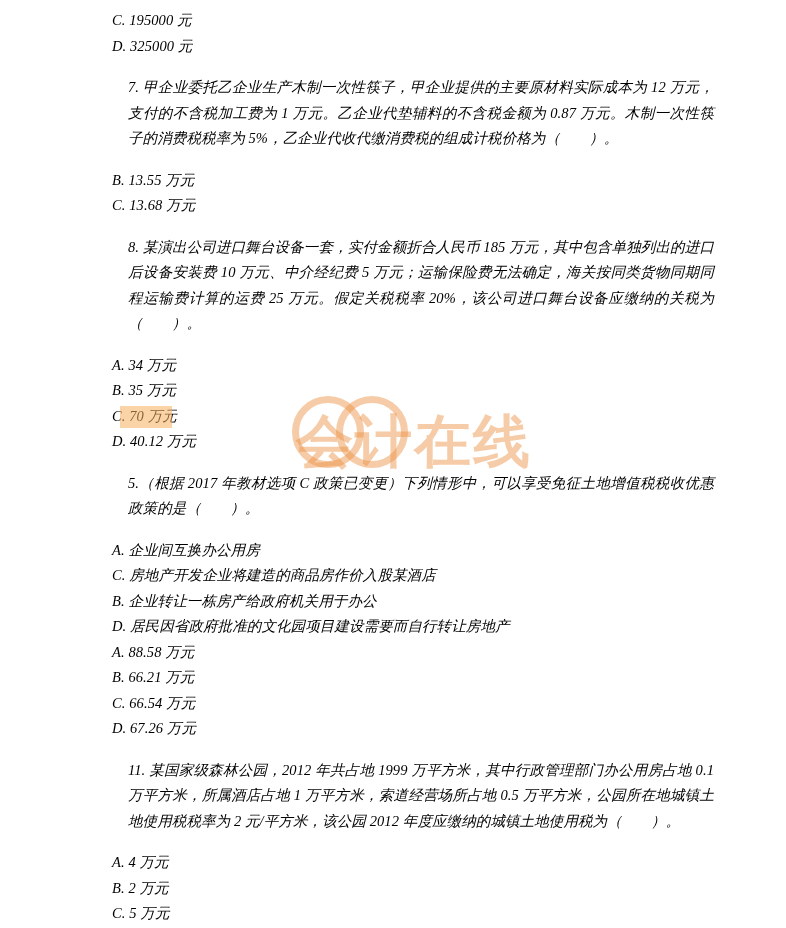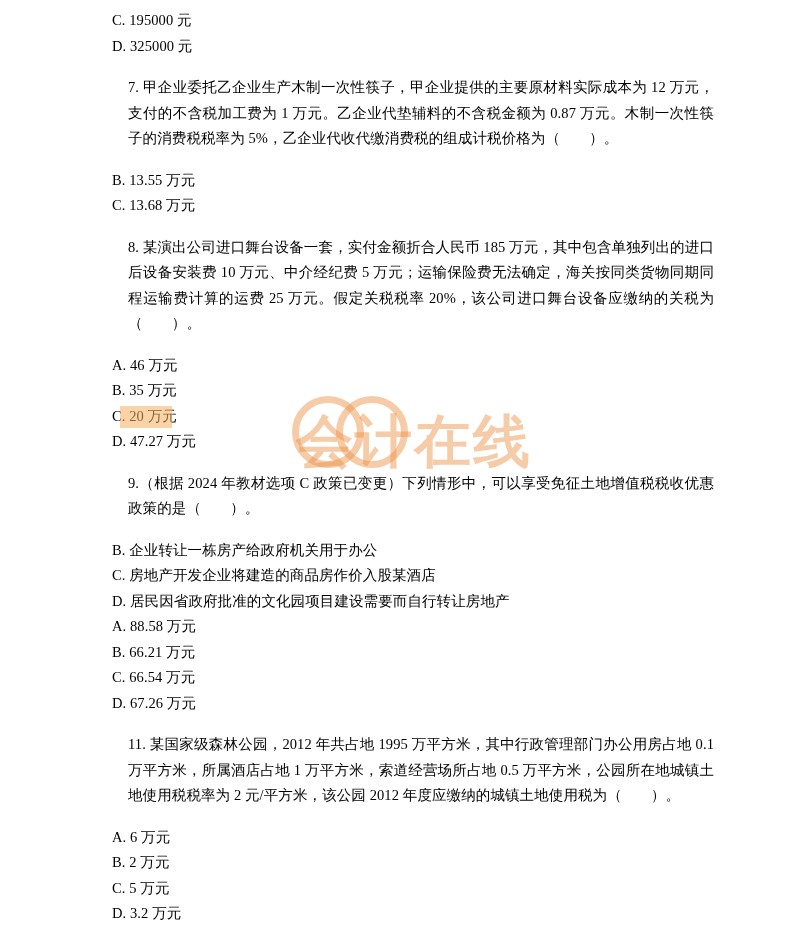--- a/index.html
+++ b/index.html
@@ -21,20 +21,21 @@
     box-sizing: border-box;
     padding: 8px 56px 0 112px;
   }
   .line {
     font-size: 14.5px;
     line-height: 25.5px;
     text-align: justify;
     text-justify: inter-ideograph;
     white-space: normal;
     letter-spacing: 0.1px;
+    font-style: italic;
   }
   .q {
     margin: 16px;
   }
   .opt {
     margin: 0;
     font-size: 14.5px;
     line-height: 25.5px;
   }
   
@@ -89,34 +90,35 @@
 <body>
 
 <div id="page">
   <div id="content">
       <p class="line opt">C. 195000 元</p>
       <p class="line opt">D. 325000 元</p>
       <p class="line q">7. 甲企业委托乙企业生产木制一次性筷子，甲企业提供的主要原材料实际成本为 12 万元，支付的不含税加工费为 1 万元。乙企业代垫辅料的不含税金额为 0.87 万元。木制一次性筷子的消费税税率为 5%，乙企业代收代缴消费税的组成计税价格为（　　）。</p>
       <p class="line opt">B. 13.55 万元</p>
       <p class="line opt">C. 13.68 万元</p>
       <p class="line q">8. 某演出公司进口舞台设备一套，实付金额折合人民币 185 万元，其中包含单独列出的进口后设备安装费 10 万元、中介经纪费 5 万元；运输保险费无法确定，海关按同类货物同期同程运输费计算的运费 25 万元。假定关税税率 20%，该公司进口舞台设备应缴纳的关税为（　　）。</p>
-      <p class="line opt">A. 46 万元</p>
+      <p class="line opt">A. 34 万元</p>
       <p class="line opt">B. 35 万元</p>
-      <p class="line opt">C. 20 万元</p>
-      <p class="line opt">D. 47.27 万元</p>
-      <p class="line q">9.（根据 2024 年教材选项 C 政策已变更）下列情形中，可以享受免征土地增值税税收优惠政策的是（　　）。</p>
+      <p class="line opt">C. 70 万元</p>
+      <p class="line opt">D. 40.12 万元</p>
+      <p class="line q">5.（根据 2017 年教材选项 C 政策已变更）下列情形中，可以享受免征土地增值税税收优惠政策的是（　　）。</p>
+      <p class="line opt">A. 企业间互换办公用房</p>
+      <p class="line opt">C. 房地产开发企业将建造的商品房作价入股某酒店</p>
       <p class="line opt">B. 企业转让一栋房产给政府机关用于办公</p>
-      <p class="line opt">C. 房地产开发企业将建造的商品房作价入股某酒店</p>
       <p class="line opt">D. 居民因省政府批准的文化园项目建设需要而自行转让房地产</p>
       <p class="line opt">A. 88.58 万元</p>
       <p class="line opt">B. 66.21 万元</p>
       <p class="line opt">C. 66.54 万元</p>
       <p class="line opt">D. 67.26 万元</p>
-      <p class="line q">11. 某国家级森林公园，2012 年共占地 1995 万平方米，其中行政管理部门办公用房占地 0.1 万平方米，所属酒店占地 1 万平方米，索道经营场所占地 0.5 万平方米，公园所在地城镇土地使用税税率为 2 元/平方米，该公园 2012 年度应缴纳的城镇土地使用税为（　　）。</p>
-      <p class="line opt">A. 6 万元</p>
+      <p class="line q">11. 某国家级森林公园，2012 年共占地 1999 万平方米，其中行政管理部门办公用房占地 0.1 万平方米，所属酒店占地 1 万平方米，索道经营场所占地 0.5 万平方米，公园所在地城镇土地使用税税率为 2 元/平方米，该公园 2012 年度应缴纳的城镇土地使用税为（　　）。</p>
+      <p class="line opt">A. 4 万元</p>
       <p class="line opt">B. 2 万元</p>
       <p class="line opt">C. 5 万元</p>
       <p class="line opt">D. 3.2 万元</p>
     </div>
 
   <div id="watermark">
     <div id="wm-block"></div>
     <div class="wm-ring" id="wm-ring1"></div>
     <div class="wm-ring" id="wm-ring2"></div>
     <div id="wm-text">会计在线</div>

